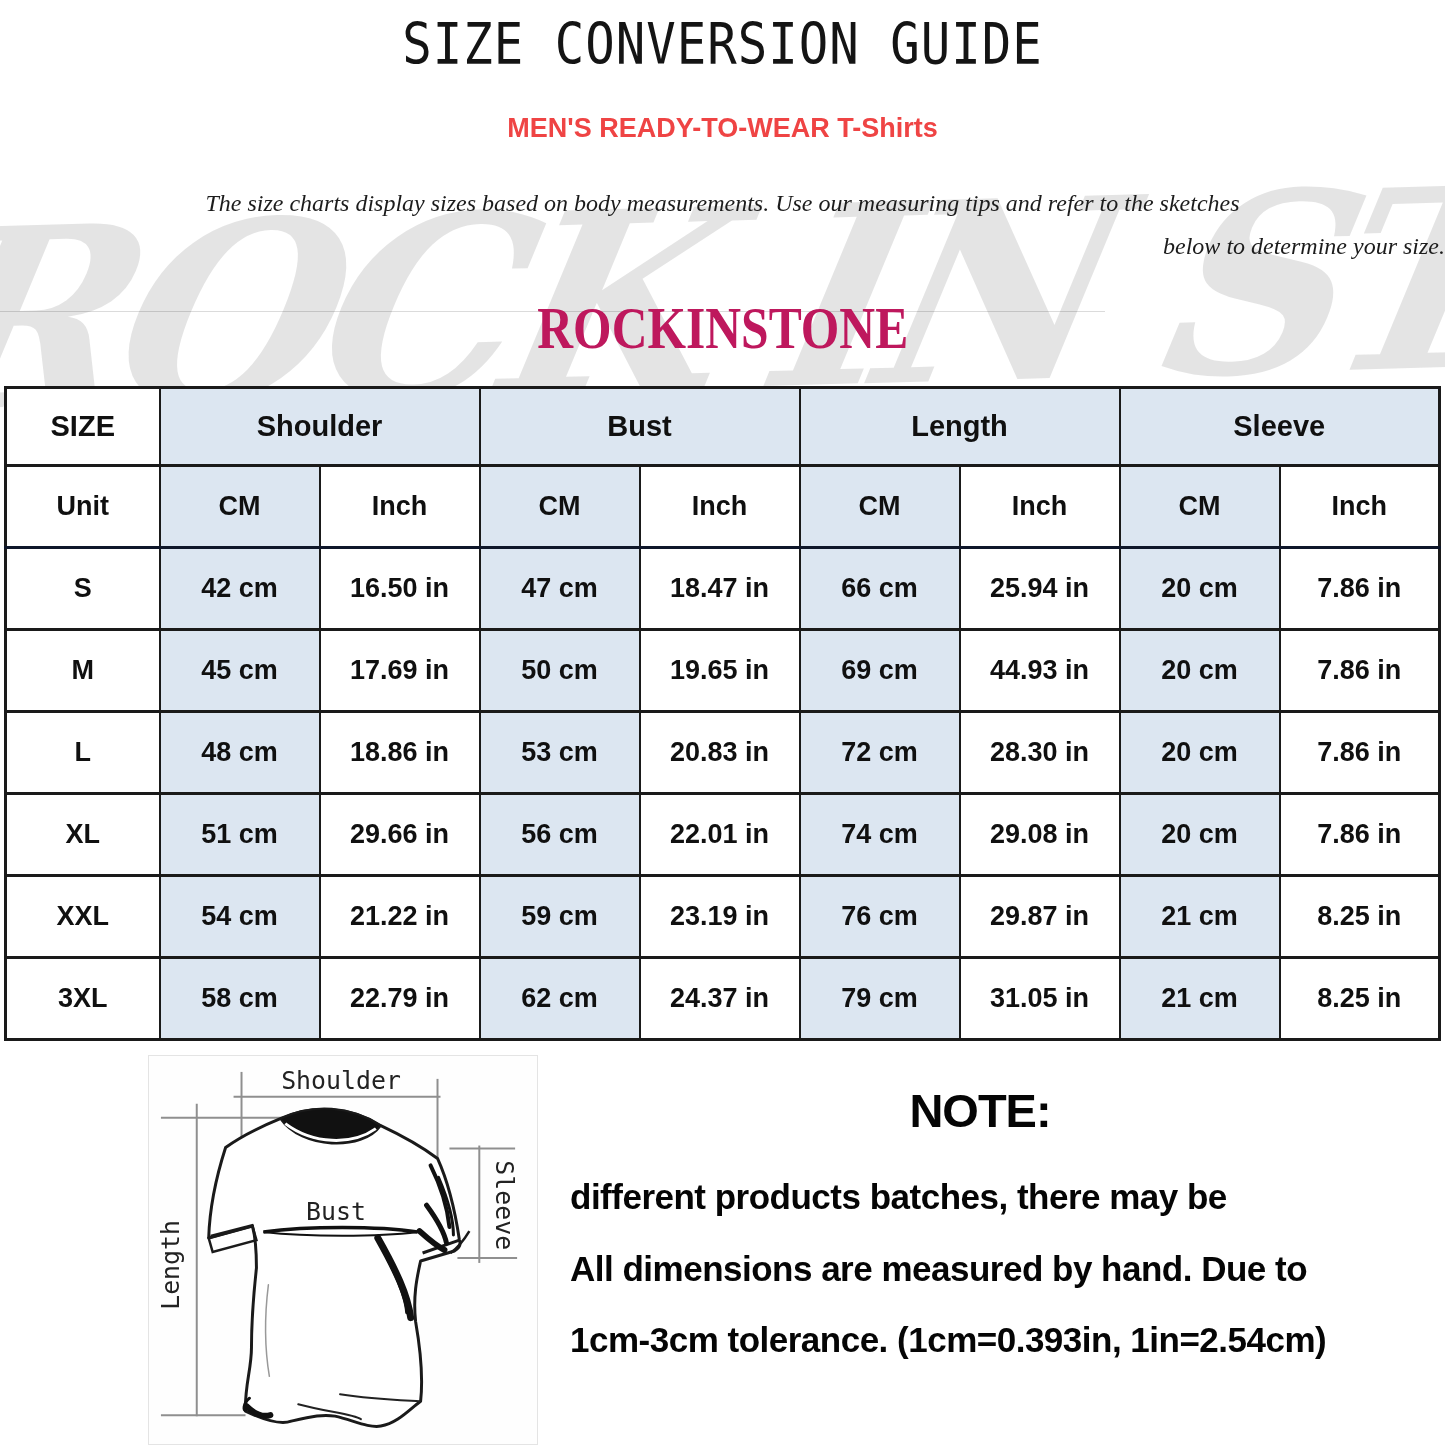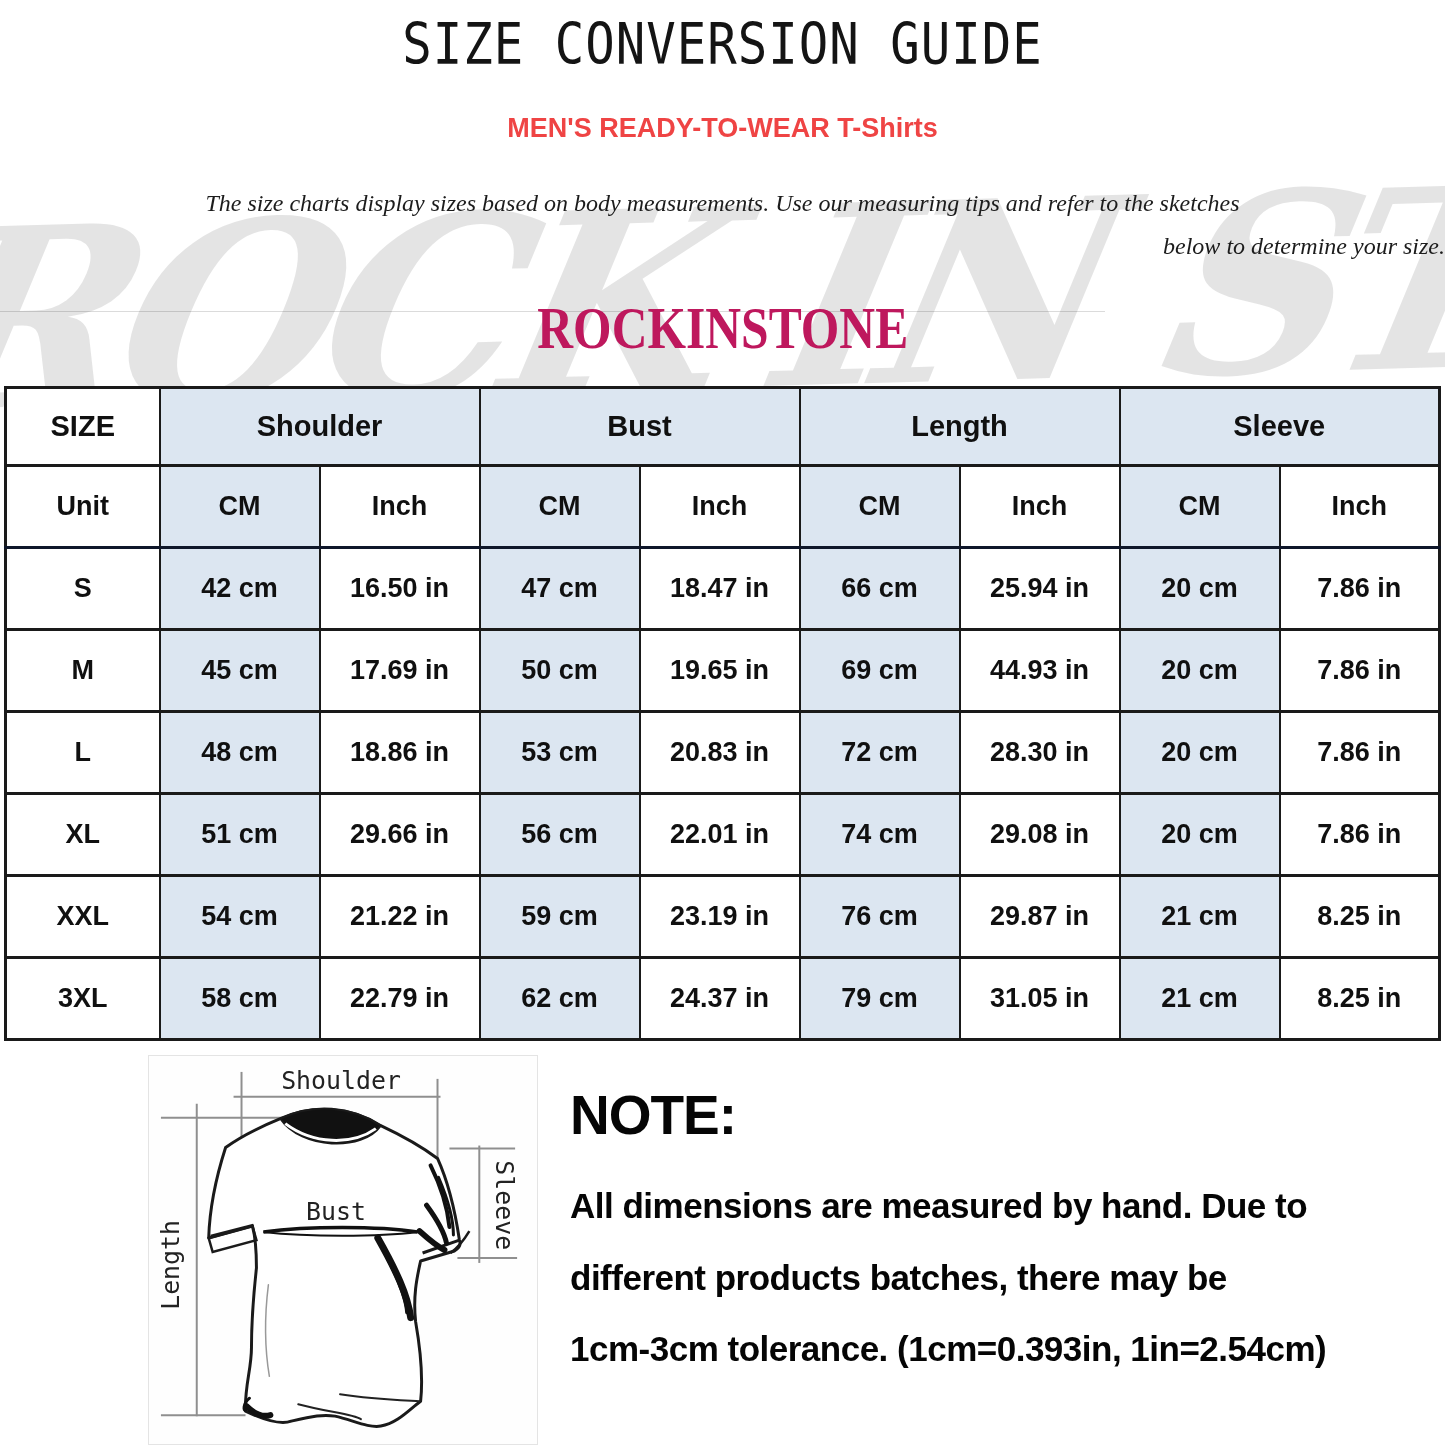--- a/index.html
+++ b/index.html
@@ -136,23 +136,24 @@
 
   
   .note {
     position:absolute;
     left:570px; top:1083px;
     width:820px;
     color:#050505;
     z-index:2;
   }
   .note-heading {
-    font-size:55px;
+    font-size:47px;
     font-weight:bold;
     letter-spacing:-1px;
+    text-align:center;
   }
   .note-lines {
     margin-top:23px;
     font-size:35px;
     font-weight:bold;
     letter-spacing:-0.5px;
     line-height:71.5px;
   }
 </style>
 </head>
@@ -338,17 +339,17 @@
     <text class="diagram-label" x="193" y="33" text-anchor="middle">Shoulder</text>
     <text class="diagram-label" x="188" y="165" text-anchor="middle">Bust</text>
     <text class="diagram-label" x="30" y="210" text-anchor="middle" transform="rotate(-90 30 210)">Length</text>
     <text class="diagram-label" x="349" y="150" text-anchor="middle" transform="rotate(90 349 150)">Sleeve</text>
   </svg>
 </div>
 
 <div class="note">
   <div class="note-heading">NOTE:</div>
   <div class="note-lines">
+    <div>different products batches, there may be</div>
     <div>All dimensions are measured by hand. Due to</div>
-    <div>different products batches, there may be</div>
     <div>1cm-3cm tolerance. (1cm=0.393in, 1in=2.54cm)</div>
   </div>
 </div>
 
 </body></html>

